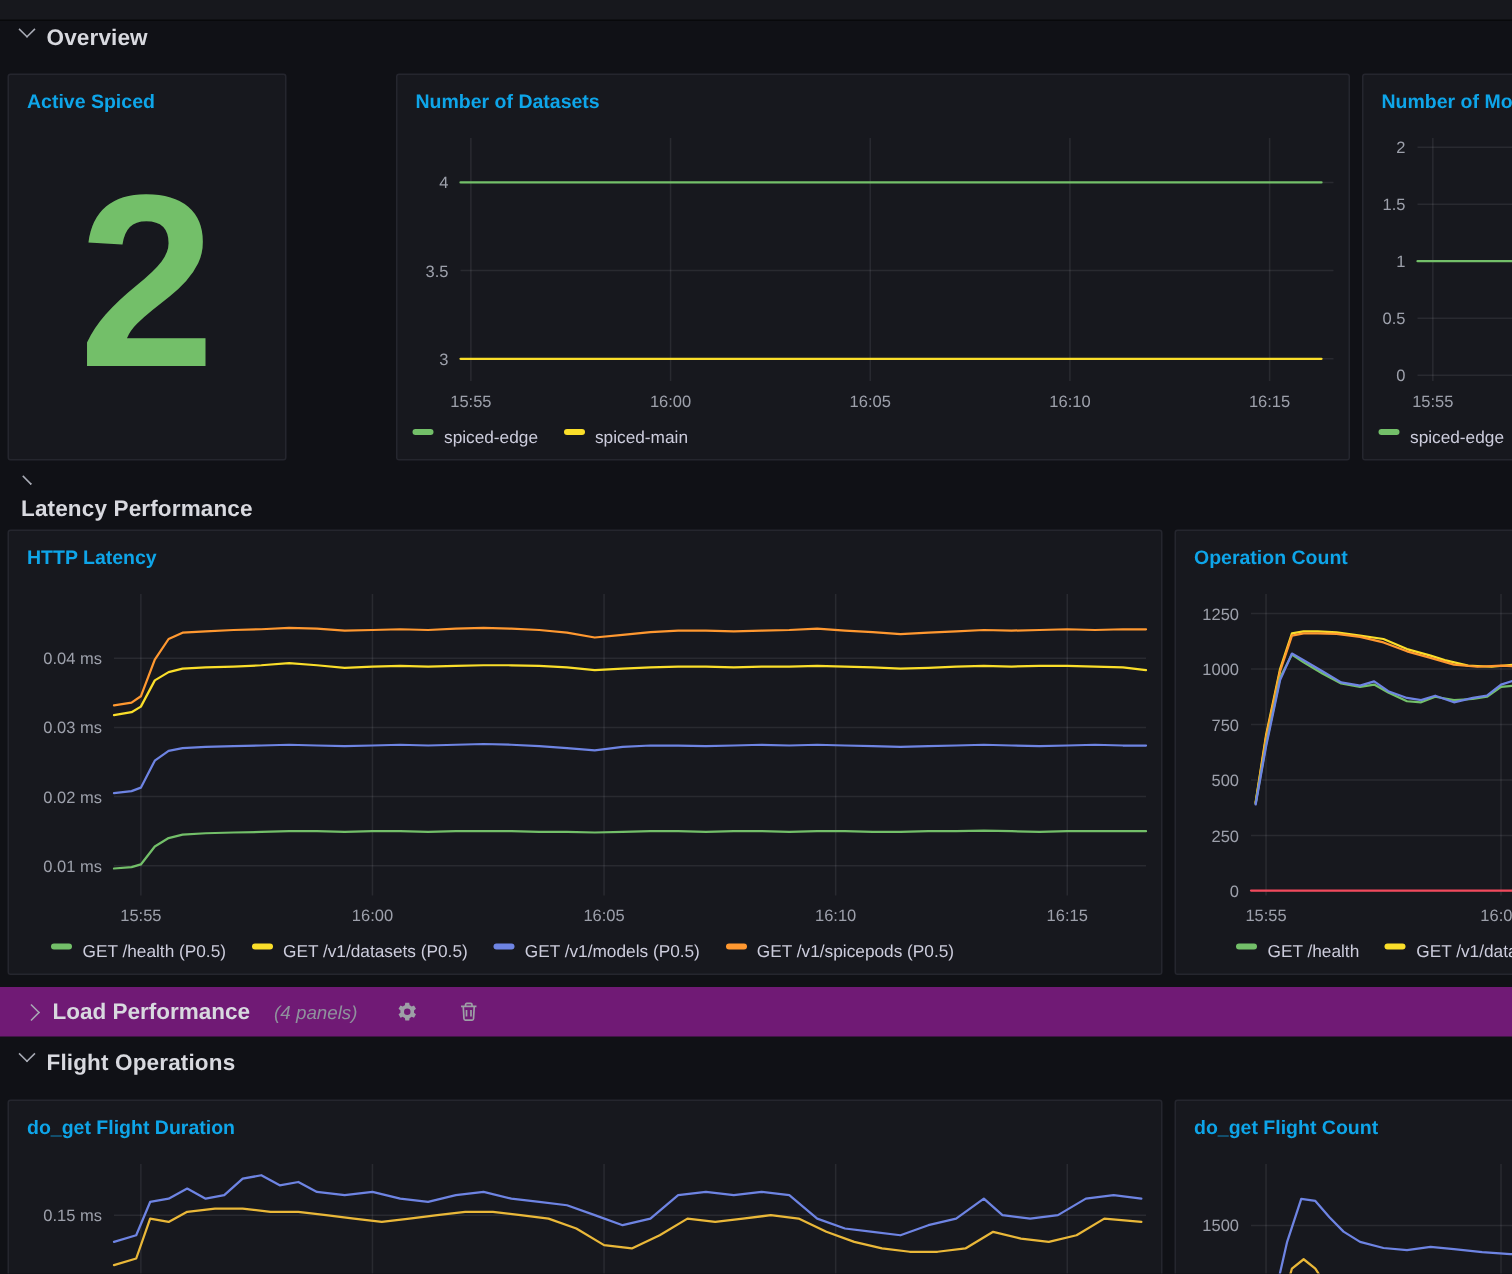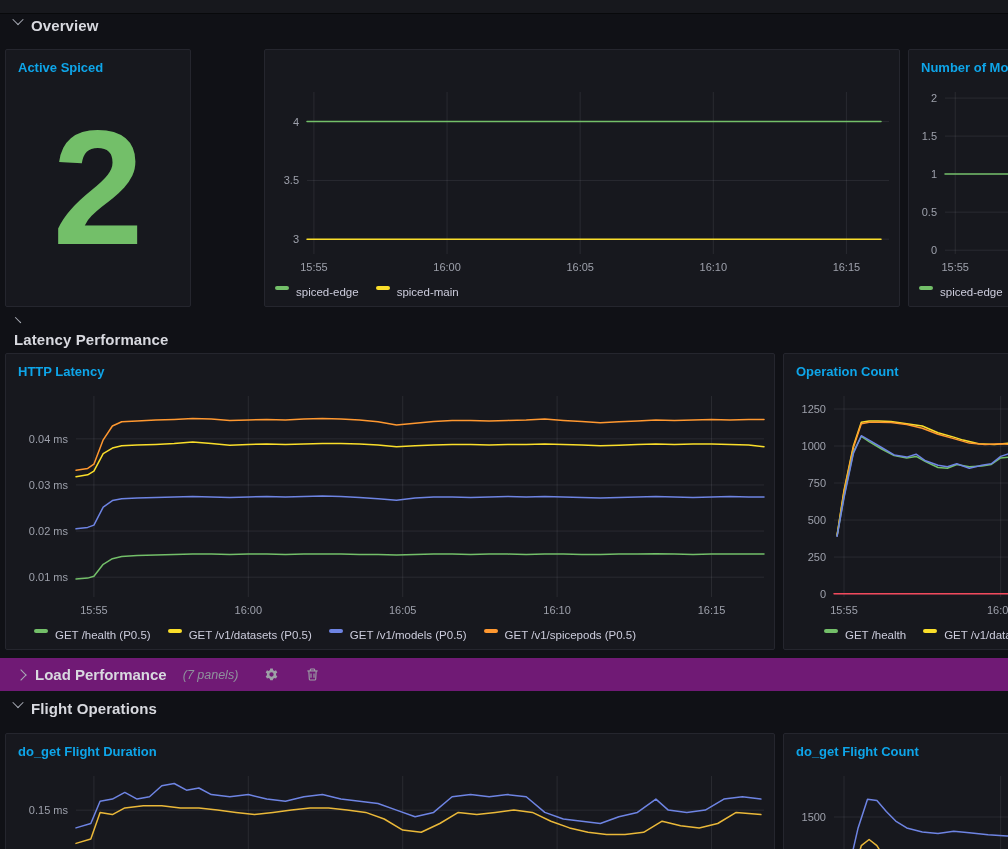--- a/index.html
+++ b/index.html
@@ -39,20 +39,21 @@
   </div>
 
   <div class="panel" style="left:5px;top:49px;width:186px;height:258px;">
     <div class="ptitle">Active Spiced</div>
     <div class="stat">
       <div class="val">2</div>
     </div>
   </div>
 
   <div class="panel" style="left:264px;top:49px;width:636px;height:258px;">
+    <div class="ptitle">Number of Datasets</div>
     <div class="chart-body">
         <svg width="634" height="196">
           <line x1="42" y1="37.625544267053684" x2="624" y2="37.625544267053684" stroke="rgba(204,204,220,0.10)" stroke-width="1"></line>
           <text x="34" y="41.625544267053684" fill="#9DA0AB" font-size="11" text-anchor="end">4</text>
           <line x1="42" y1="96.40638606676343" x2="624" y2="96.40638606676343" stroke="rgba(204,204,220,0.10)" stroke-width="1"></line>
           <text x="34" y="100.40638606676343" fill="#9DA0AB" font-size="11" text-anchor="end">3.5</text>
           <line x1="42" y1="155.18722786647317" x2="624" y2="155.18722786647317" stroke="rgba(204,204,220,0.10)" stroke-width="1"></line>
           <text x="34" y="159.18722786647317" fill="#9DA0AB" font-size="11" text-anchor="end">3</text>
           <line x1="48.922232387922904" y1="8" x2="48.922232387922904" y2="170" stroke="rgba(204,204,220,0.10)" stroke-width="1"></line>
           <text x="48.922232387922904" y="187" fill="#9DA0AB" font-size="11" text-anchor="middle">15:55</text>
@@ -209,21 +210,21 @@
         <span class="leg-item">
           <span class="sw" style="background: rgb(250, 222, 42);"></span>
           <span>GET /v1/datasets</span>
         </span>
       </div>
   </div>
 
   <div class="loadrow">
     <span class="chev right"></span>
     <span class="lbl">Load Performance</span>
-    <span class="note">(7 panels)</span>
+    <span class="note">(4 panels)</span>
     <button class="iconbtn">
       <svg width="15" height="15" viewBox="0 0 16 16">
         <path fill-rule="evenodd" fill="#9DA0A6" d="M6.6 1.6h2.8l.3 1.75a5 5 0 0 1 1.45.85l1.65-.7 1.4 2.45-1.4 1.1a5.2 5.2 0 0 1 0 1.7l1.4 1.1-1.4 2.45-1.65-.7a5 5 0 0 1-1.45.85l-.3 1.75H6.6l-.3-1.75a5 5 0 0 1-1.45-.85l-1.65.7-1.4-2.45 1.4-1.1a5.2 5.2 0 0 1 0-1.7l-1.4-1.1 1.4-2.45 1.65.7a5 5 0 0 1 1.45-.85l.3-1.75z M8 10.3a2.3 2.3 0 1 0 0-4.6 2.3 2.3 0 0 0 0 4.6z"></path>
       </svg>
     </button>
     <button class="iconbtn" style="margin-left:22px;">
       <svg width="15" height="15" viewBox="0 0 16 16" fill="none" stroke="#9DA0A6" stroke-width="1.2">
         <path d="M2.5 4.2h11"></path>
         <path d="M5.7 4.2V3a.9.9 0 0 1 .9-.9h2.8a.9.9 0 0 1 .9.9v1.2"></path>
         <path d="M4.1 4.2l.5 8.8a1 1 0 0 0 1 .9h4.8a1 1 0 0 0 1-.9l.5-8.8"></path>

